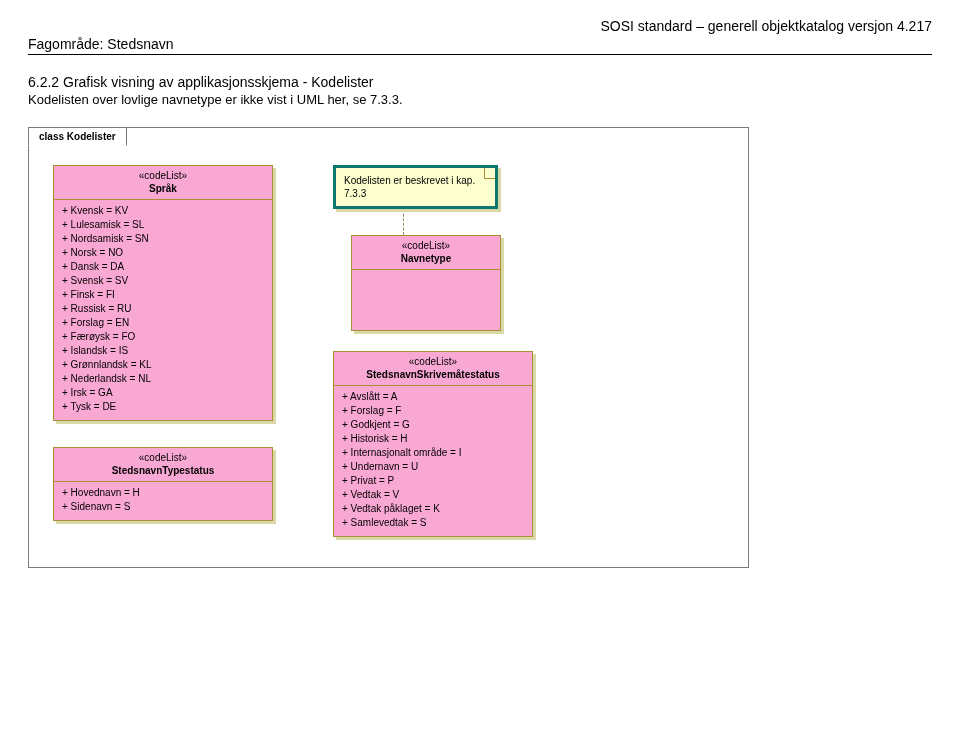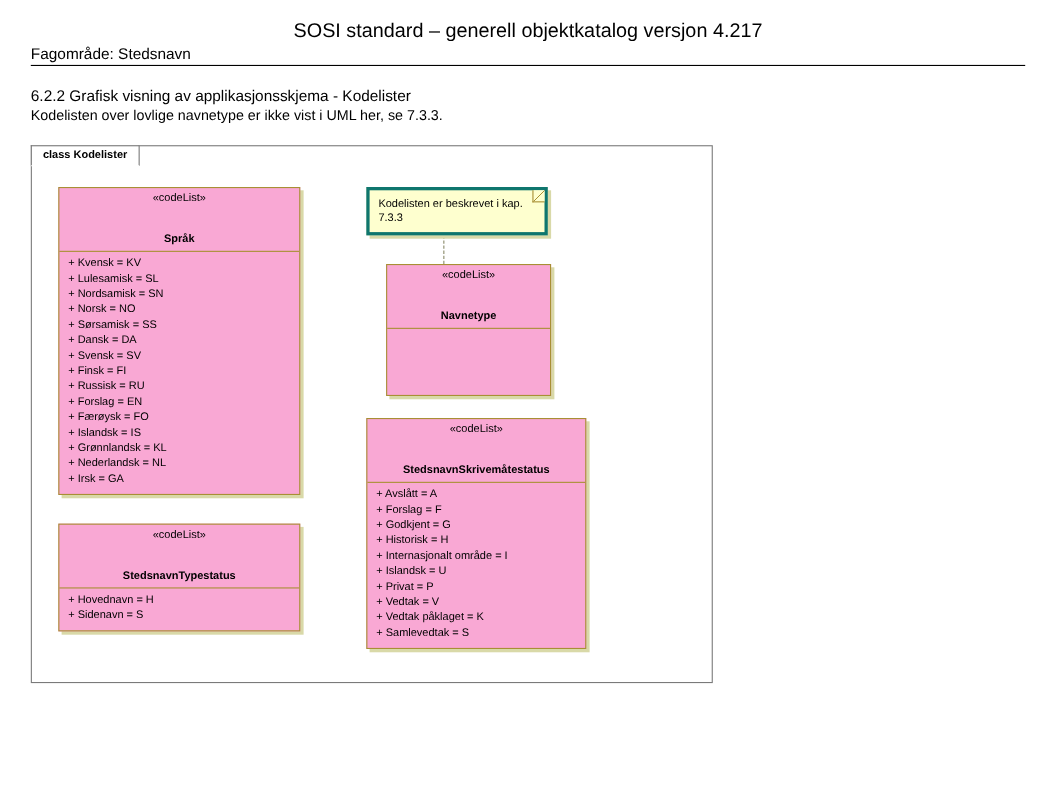--- a/index.html
+++ b/index.html
@@ -10,22 +10,22 @@
     background: #fff;
     color: #000;
     width: 960px;
   }
   .page {
     padding: 18px 28px 12px 28px;
     position: relative;
   }
   .hdr-top {
     display: flex;
-    justify-content: center;
-    font-size: 18px;
+    justify-content: flex-end;
+    font-size: 14px;
   }
   .hdr-line2 {
     font-size: 14px;
     margin-top: 2px;
   }
   .rule {
     border: none;
     border-top: 1px solid #000;
     margin: 2px 0;
   }
@@ -34,21 +34,21 @@
     margin-top: 19px;
   }
   .subnote {
     font-size: 13px;
     margin-top: 2px;
   }
   .diagram-wrap {
     border: 1px solid #7a7a7a;
     margin-top: 20px;
     padding: 0 0 30px 0;
-    width: 620px;
+    width: 721px;
     position: relative;
   }
   .diagram-tab {
     position: relative;
     top: -1px;
     left: -1px;
     display: inline-block;
     border: 1px solid #7a7a7a;
     border-bottom: 1px solid #fff;
     background: #fff;
@@ -69,21 +69,21 @@
     box-shadow: 3px 3px 0 #d9d9a8;
   }
   .uml-title {
     text-align: center;
     padding: 4px 8px;
     border-bottom: 1px solid #a88f34;
     font-size: 10px;
     line-height: 1.25;
   }
   .uml-title .stereo { display:block; }
-  .uml-title .cname { font-weight: bold; display:block;margin-top:24px; }
+  .uml-title .cname { font-weight: bold; display:block; }
   .uml-attrs {
     padding: 4px 8px 6px 8px;
     font-size: 10px;
     line-height: 1.4;
   }
   .uml-attrs .row { white-space: nowrap; }
   .uml-attrs.empty { min-height: 60px; }
   .note {
     position: relative;
     background: #feffcf;
@@ -134,31 +134,31 @@
         <div class="uml-box w220">
           <div class="uml-title">
             <span class="stereo">«codeList»</span>
             <span class="cname">Språk</span>
           </div>
           <div class="uml-attrs" id="sprak-attrs">
               <div class="row">+    Kvensk = KV</div>
               <div class="row">+    Lulesamisk = SL</div>
               <div class="row">+    Nordsamisk = SN</div>
               <div class="row">+    Norsk = NO</div>
-              <div class="row">+    Sørsamisk = SS</div>
               <div class="row">+    Dansk = DA</div>
               <div class="row">+    Svensk = SV</div>
               <div class="row">+    Finsk = FI</div>
               <div class="row">+    Russisk = RU</div>
               <div class="row">+    Forslag = EN</div>
               <div class="row">+    Færøysk = FO</div>
               <div class="row">+    Islandsk = IS</div>
               <div class="row">+    Grønnlandsk = KL</div>
               <div class="row">+    Nederlandsk = NL</div>
               <div class="row">+    Irsk = GA</div>
+              <div class="row">+    Tysk = DE</div>
             </div>
         </div>
 
         <div class="uml-box w220 mt26">
           <div class="uml-title">
             <span class="stereo">«codeList»</span>
             <span class="cname">StedsnavnTypestatus</span>
           </div>
           <div class="uml-attrs" id="typestatus-attrs">
               <div class="row">+    Hovednavn = H</div>
@@ -186,21 +186,21 @@
           <div class="uml-title">
             <span class="stereo">«codeList»</span>
             <span class="cname">StedsnavnSkrivemåtestatus</span>
           </div>
           <div class="uml-attrs" id="skrive-attrs">
               <div class="row">+    Avslått = A</div>
               <div class="row">+    Forslag = F</div>
               <div class="row">+    Godkjent = G</div>
               <div class="row">+    Historisk = H</div>
               <div class="row">+    Internasjonalt område = I</div>
-              <div class="row">+    Islandsk = U</div>
+              <div class="row">+    Undernavn = U</div>
               <div class="row">+    Privat = P</div>
               <div class="row">+    Vedtak = V</div>
               <div class="row">+    Vedtak påklaget = K</div>
               <div class="row">+    Samlevedtak = S</div>
             </div>
         </div>
       </div>
 
     </div>
   </div>

